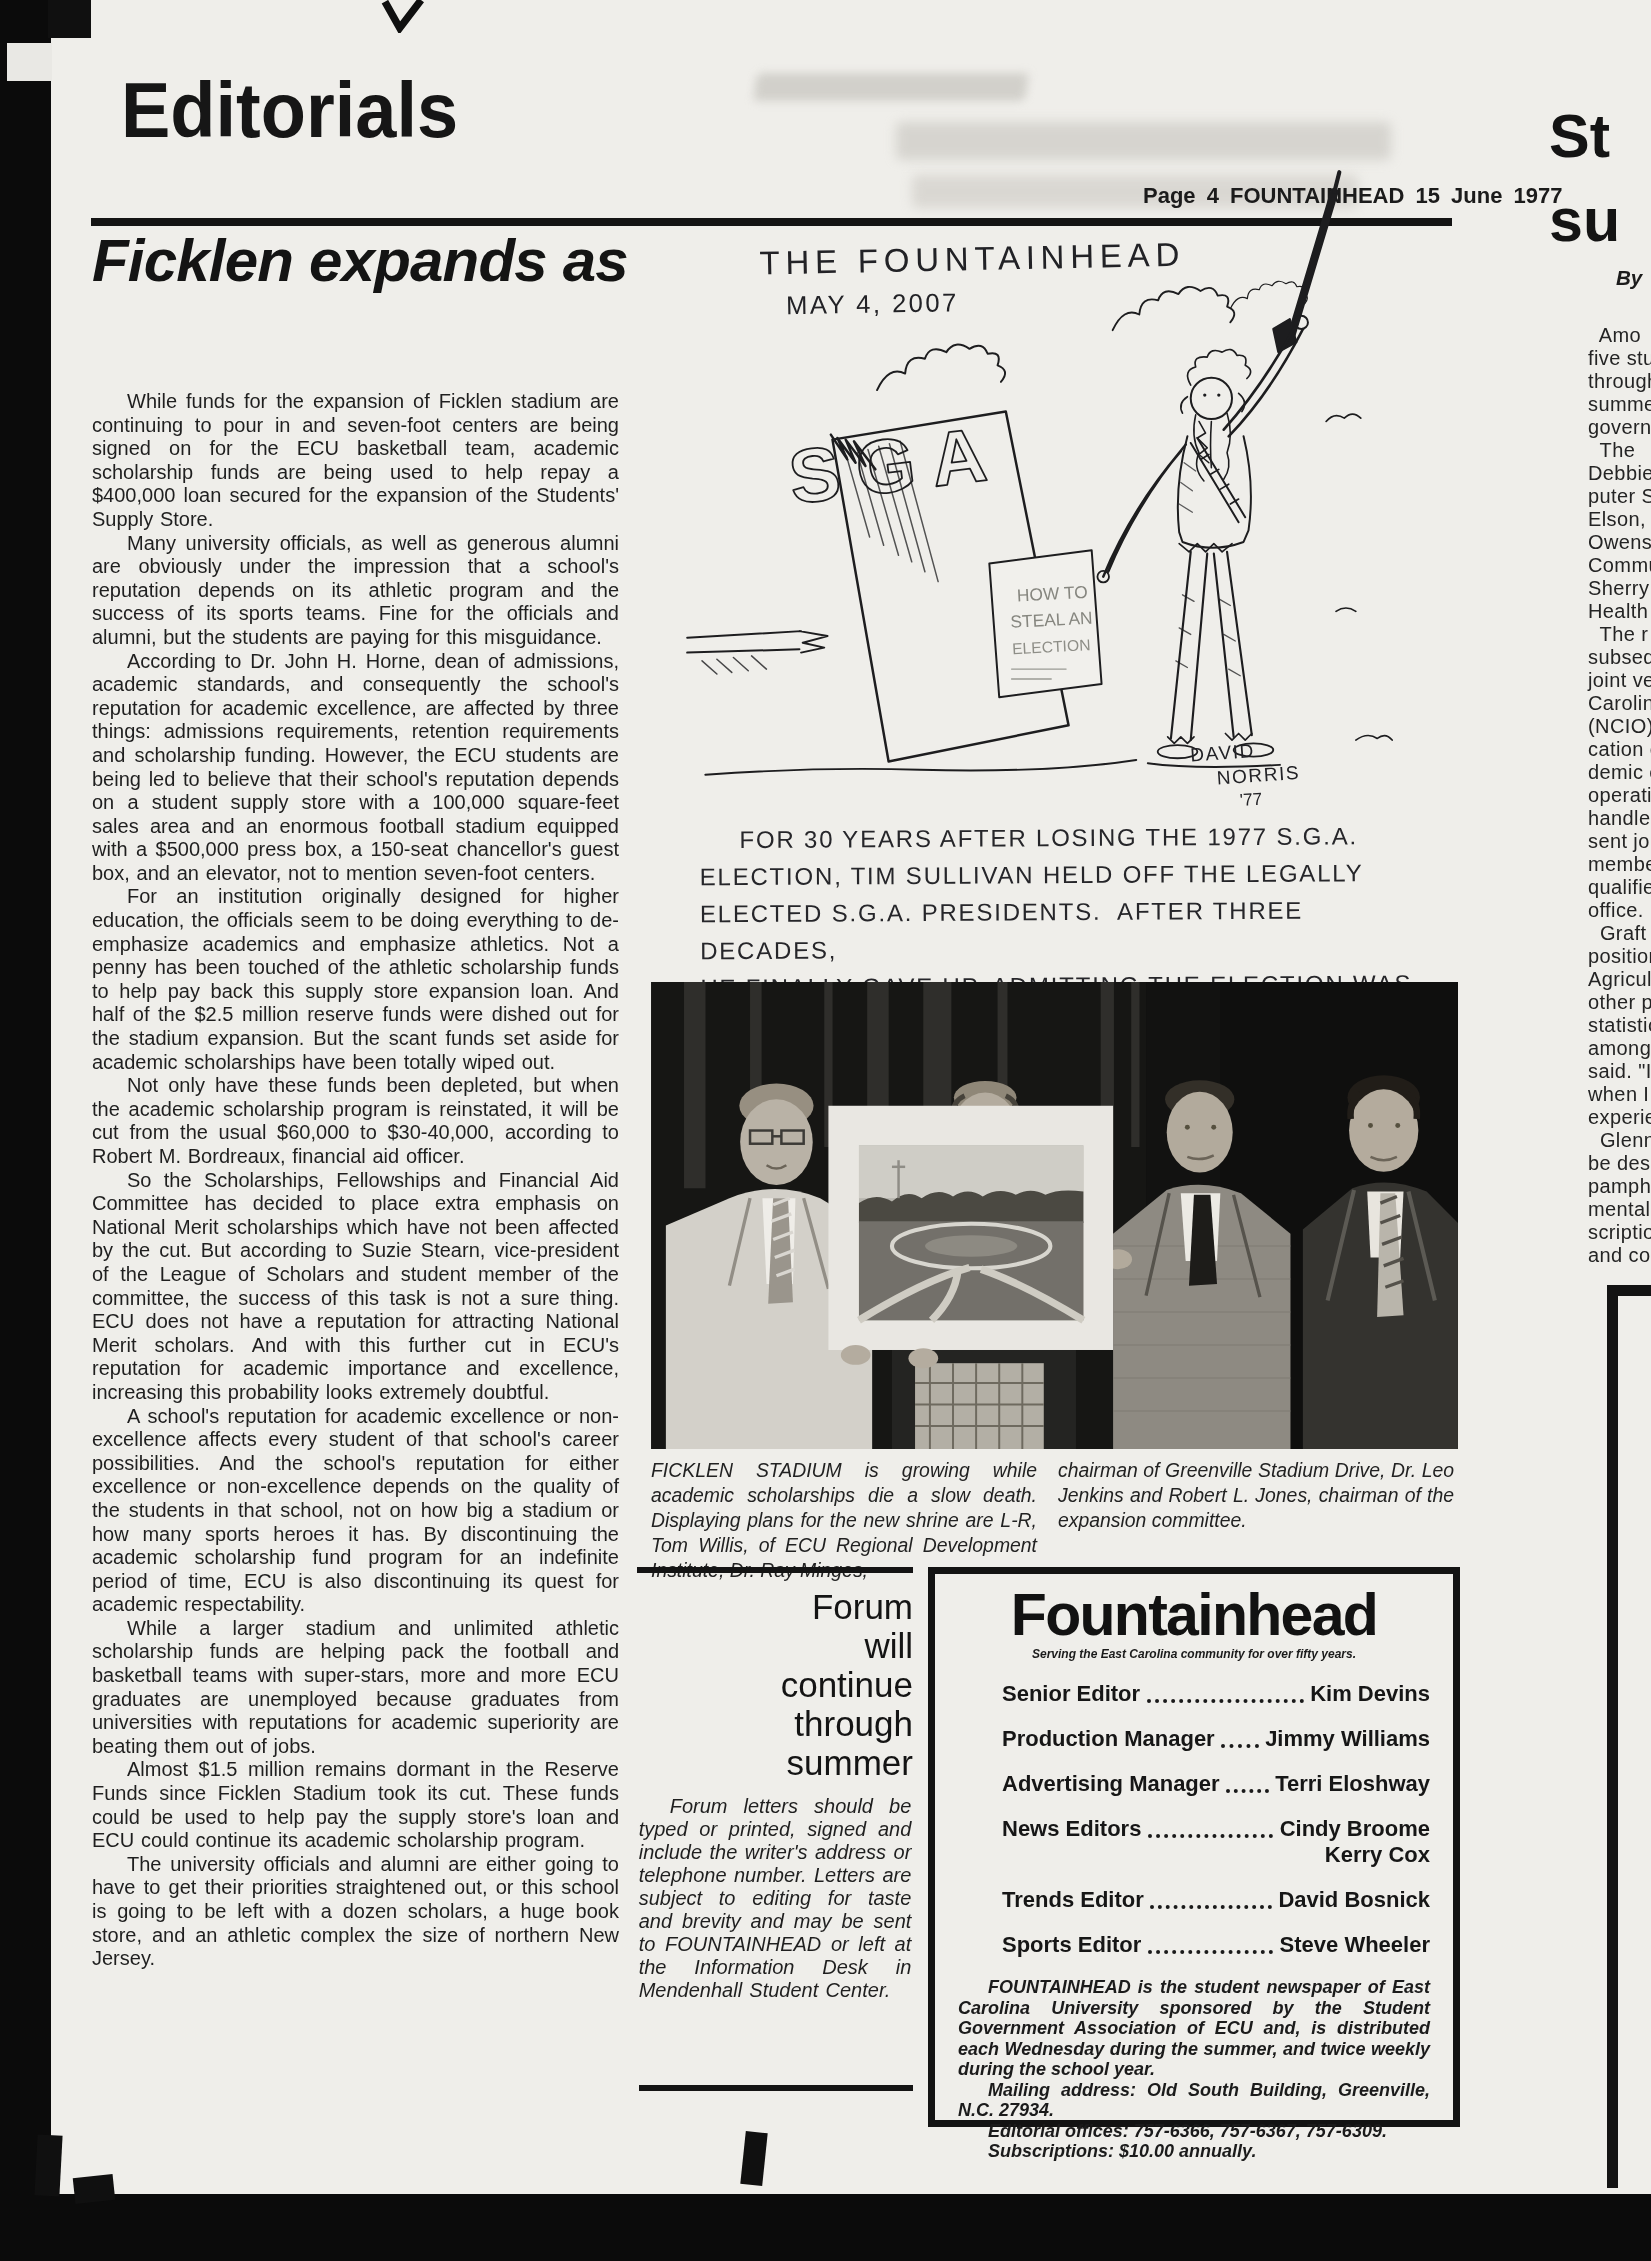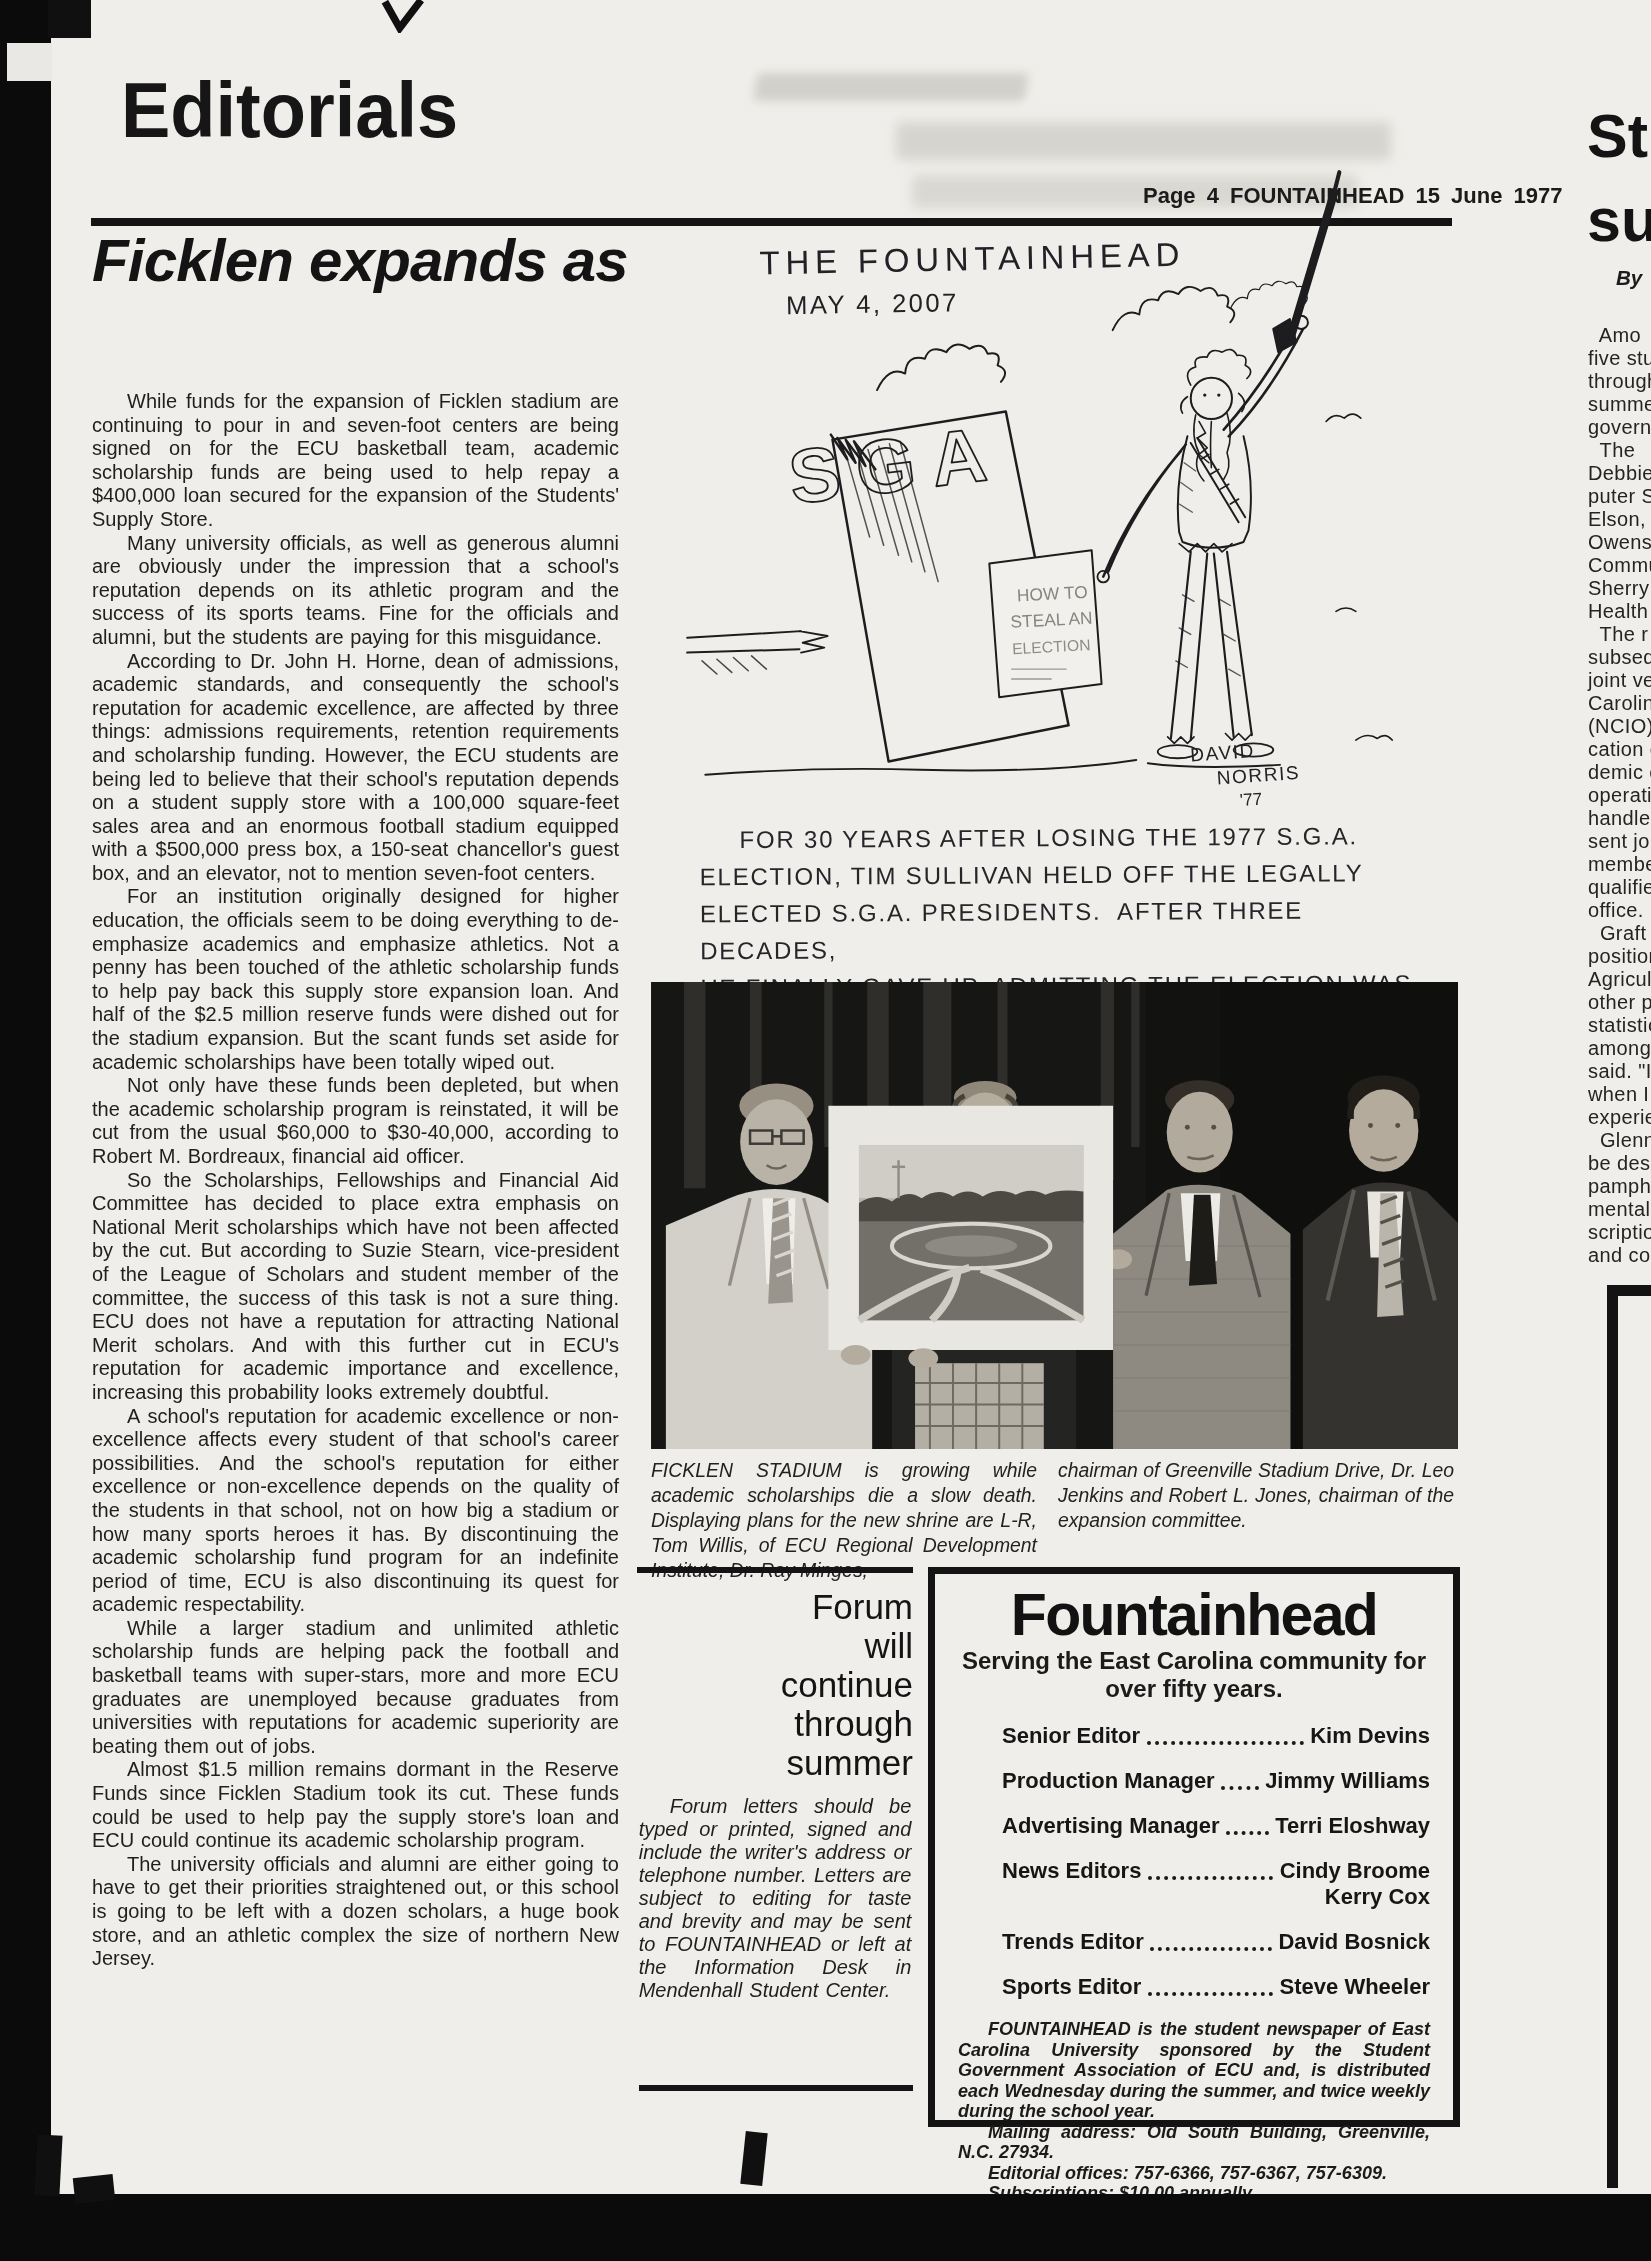--- a/index.html
+++ b/index.html
@@ -60,33 +60,33 @@
                    font-size:35px; line-height:39px; color:#141414; }
   #forum-body { margin:13.2px 1.7px 0; font-size:20px; line-height:23px; font-style:italic;
                 text-align:justify; text-indent:31px; word-spacing:1.7px; color:#1f1f1f; }
   .forum-rule-bottom { left:639px; top:2085px; width:274px; height:5.8px; background:#141414; }
 
   
   #masthead-box { left:928px; top:1567px; width:532px; height:560px; box-sizing:border-box;
                   border:7.4px solid #131313; padding:10px 23px 0; }
   #masthead-logo { text-align:center; font-size:59px; font-weight:bold; letter-spacing:-1.7px;
                    color:#121212; line-height:63px; }
-  #masthead-tagline { text-align:center; font-size:24px; font-weight:bold; color:#1b1b1b; }
+  #masthead-tagline { text-align:center; font-size:12px; font-weight:bold; font-style:italic; color:#1b1b1b; }
   #staff-list { margin-top:20px;margin-left:44px; }
   .staff-row { display:flex; align-items:flex-start; margin-bottom:19px;
                font-weight:bold; font-size:22px; color:#161616; }
   .staff-role { white-space:nowrap; }
   .staff-dots { flex:1; margin:0 6.6px; height:18px; border-bottom:4.1px dotted #1a1a1a; }
   .staff-names { text-align:right; white-space:nowrap; }
   #masthead-footer { margin-top:10px; font-size:18px; font-weight:bold; font-style:italic;
                      line-height:20.5px; text-align:justify; color:#1b1b1b; }
   #masthead-footer p { margin:0; text-indent:30px; }
 
   
-  .rc-headline { left:1587px; font-size:61px; font-weight:bold; color:#141414; }
+  .rc-headline { left:1549px; font-size:61px; font-weight:bold; color:#141414; }
   .rc-h1 { top:101px; } .rc-h2 { top:185px; }
   .rc-byline { left:1616px; top:266px; font-size:20.6px; font-weight:bold; font-style:italic; }
   #right-fragments { left:1588px; top:324px; font-size:20px; line-height:23px;
                      letter-spacing:0.4px; color:#242424; }
   .rc-line { white-space:pre; }
   .rc-box-h { left:1607px; top:1285px; width:45px; height:10.7px; background:#131313; }
   .rc-box-v { left:1607px; top:1285px; width:10.7px; height:903px; background:#131313; }
 
   svg text { font-family:"Liberation Sans", sans-serif; }
 </style>

